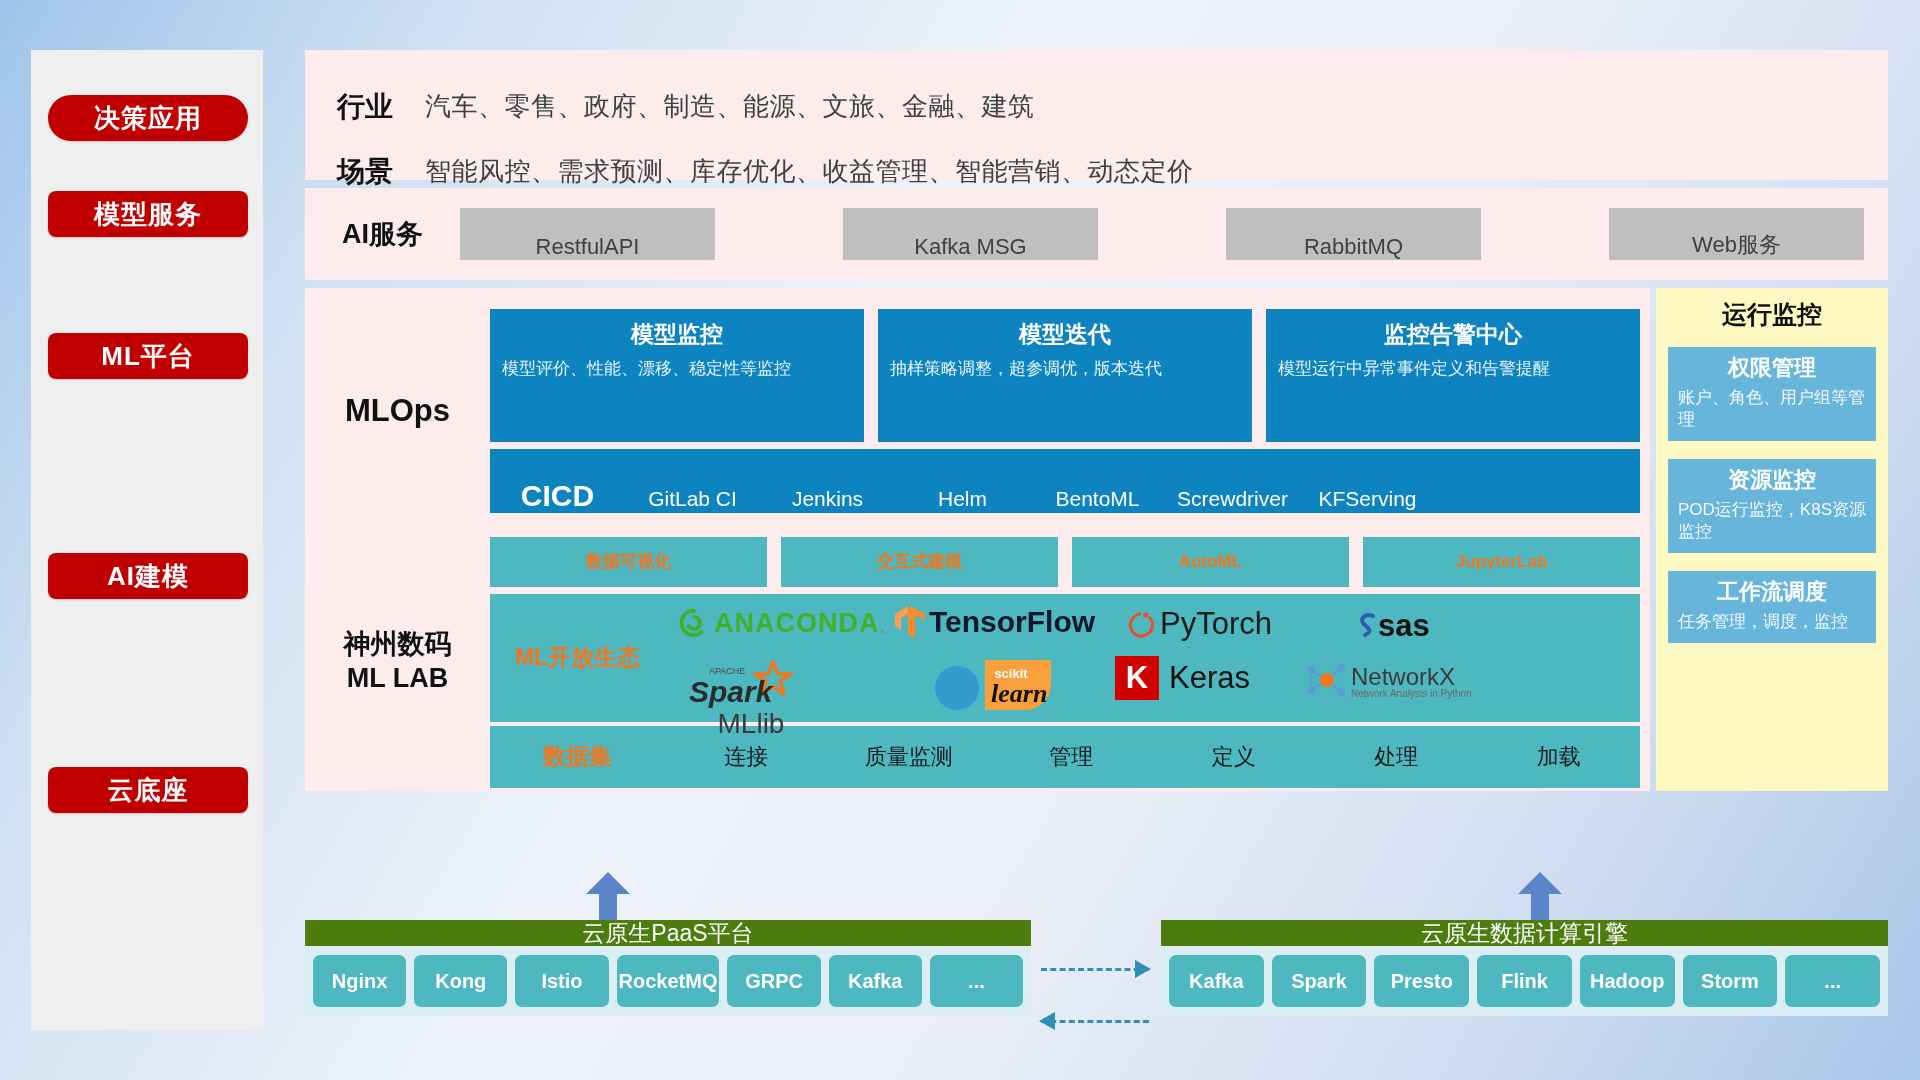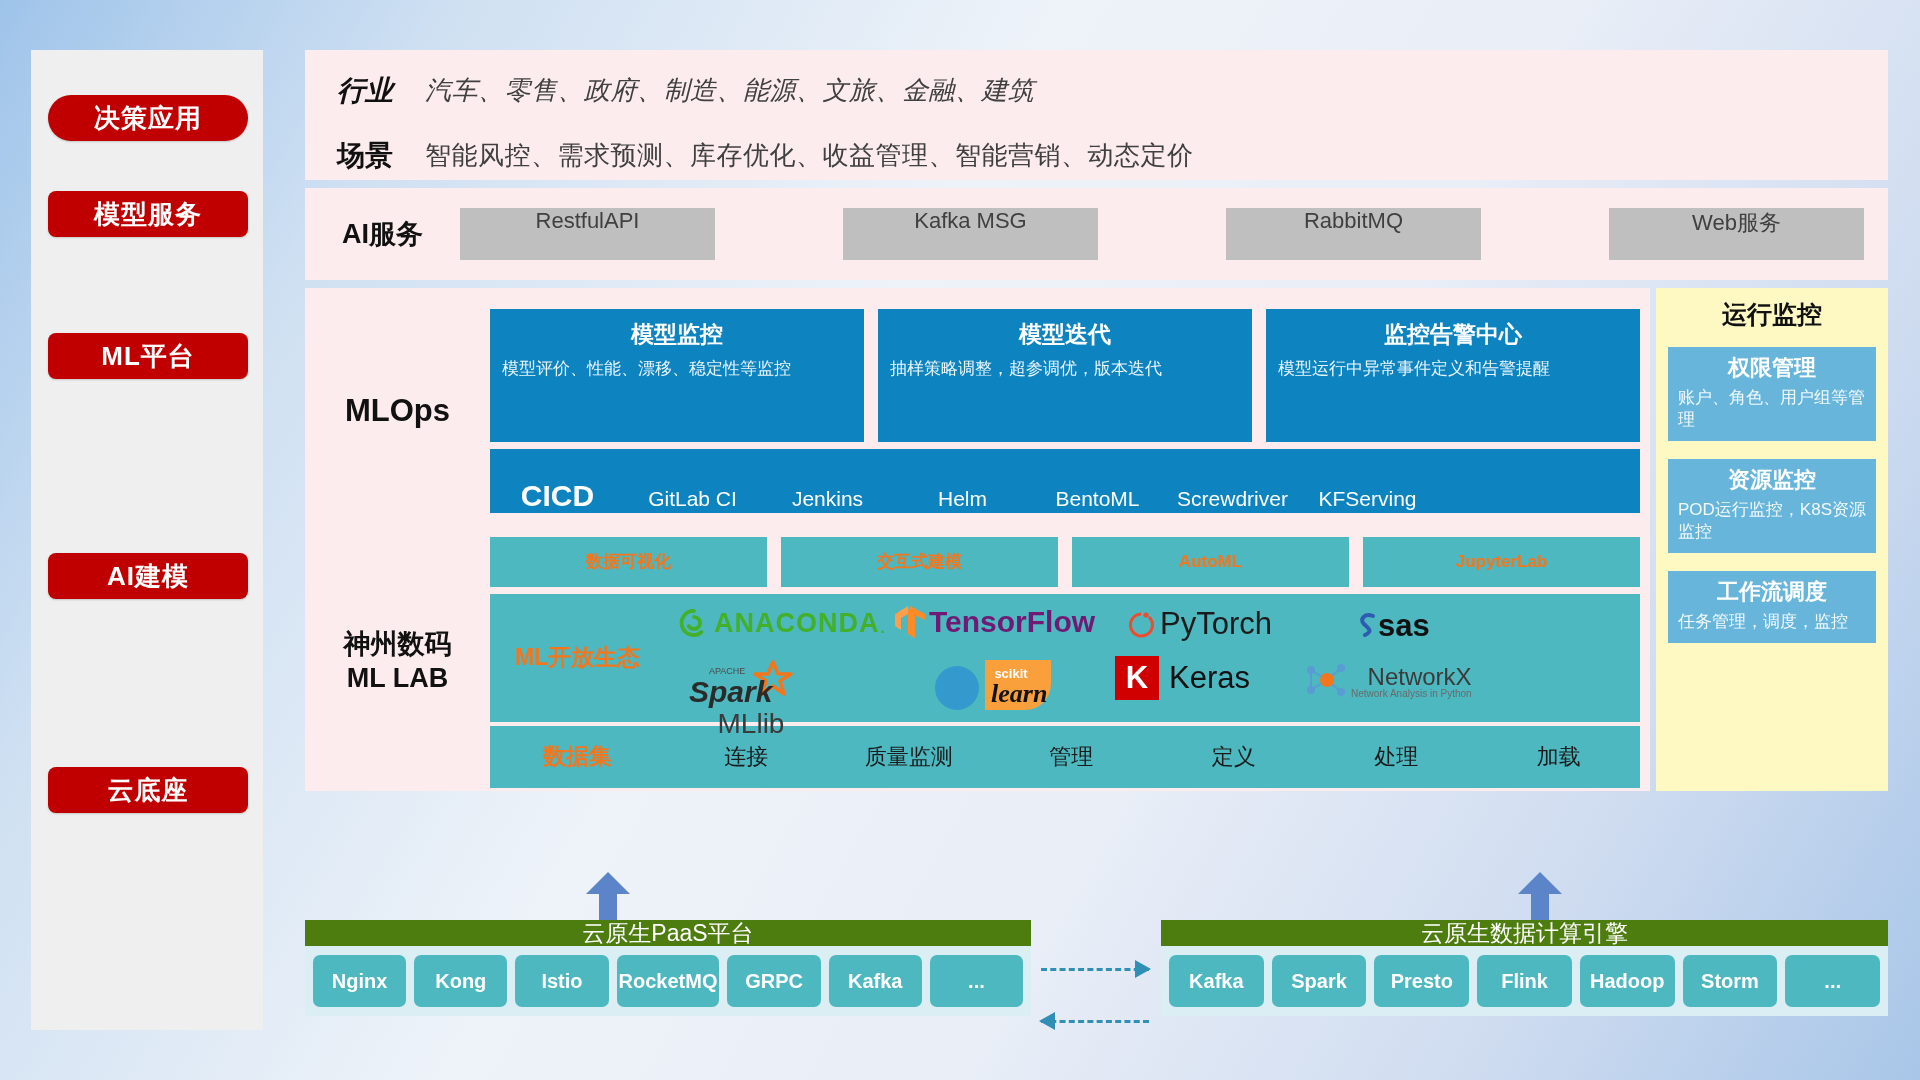--- a/index.html
+++ b/index.html
@@ -38,21 +38,21 @@
   .app-val{font-size:26px;color:#404040;letter-spacing:.5px;}
 
   
   #band-service{height:92px;display:flex;align-items:center;margin-bottom:8px;}
   .svc-key{
     flex:0 0 155px;text-align:center;font-weight:bold;font-size:27px;color:#111;
   }
   .svc-grid{flex:1;display:flex;gap:0;justify-content:space-between;padding-right:24px;}
   .svc-chip{
     width:255px;height:52px;background:#bfbfbf;
-    display:flex;align-items:flex-start;justify-content:center;
+    display:flex;align-items:flex-end;justify-content:center;
     font-size:22px;color:#404040;
   }
 
   
   #band-mlops-wrap{display:flex;gap:6px;margin-bottom:6px;}
   #band-mlops{
     width:1345px;height:245px;background:#fceced;
     display:flex;align-items:center;
   }
   .mlops-key{
@@ -163,21 +163,21 @@
     border-top:9px solid transparent;border-bottom:9px solid transparent;
     border-left:16px solid #2f8fb5;
   }
   .dash-head-l{
     position:absolute;left:-2px;top:-8px;width:0;height:0;
     border-top:9px solid transparent;border-bottom:9px solid transparent;
     border-right:16px solid #2f8fb5;
   }
 
   
-  .logo{position:absolute;display:flex;align-items:center;text-align:right;}
+  .logo{position:absolute;display:flex;align-items:center;}
   .logo-txt{font-weight:bold;white-space:nowrap;}
 </style>
 </head>
 <body>
 
 <div id="left-rail">
   <div class="rail-pill" id="pill0" style="top: 45px; border-radius: 23px;">
     <span>决策应用</span>
   </div>
   <div class="rail-pill" id="pill1" style="top: 141px;">
@@ -190,21 +190,21 @@
     <span>AI建模</span>
   </div>
   <div class="rail-pill" id="pill4" style="top: 717px;">
     <span>云底座</span>
   </div>
 </div>
 
 <div id="main-col">
 
   <div class="band" id="band-apps">
-    <div class="app-row" style="padding-top:8px;font-style:italic;">
+    <div class="app-row" style="padding-top:24px;">
       <div class="app-key">行业</div>
       <div class="app-val">汽车、零售、政府、制造、能源、文旅、金融、建筑</div>
     </div>
     <div class="app-row">
       <div class="app-key">场景</div>
       <div class="app-val">智能风控、需求预测、库存优化、收益管理、智能营销、动态定价</div>
     </div>
   </div>
 
   <div class="band" id="band-service">
@@ -280,21 +280,21 @@
                 </svg>
                 <span class="logo-txt" style="font-size:27px;color:#43b02a;letter-spacing:1px;margin-left:5px;">ANACONDA</span>
                 <span style="font-size:22px;color:#43b02a;align-self:flex-end;">.</span>
               </div>
 
               <div class="logo" style="left:228px;top:10px;">
                 <svg width="34" height="36" viewBox="0 0 34 36">
                   <polygon points="17,2 32,10 32,16 22,11 22,34 15,30 15,7" fill="#ff8a26"></polygon>
                   <polygon points="15,2 2,10 2,22 8,26 8,14 15,10" fill="#ff9e4d"></polygon>
                 </svg>
-                <span class="logo-txt" style="font-size:30px;color:#701a75;margin-left:2px;">TensorFlow</span>
+                <span class="logo-txt" style="font-size:30px;color:#0f172a;margin-left:2px;">TensorFlow</span>
               </div>
 
               <div class="logo" style="left:462px;top:12px;">
                 <svg width="28" height="32" viewBox="0 0 28 32">
                   <path d="M14 6a11 11 0 1 0 8 3" fill="none" stroke="#ee4c2c" stroke-width="3"></path>
                   <circle cx="19" cy="7" r="2.6" fill="#ee4c2c"></circle>
                 </svg>
                 <span class="logo-txt" style="font-size:31px;color:#1b1b1b;font-weight:normal;margin-left:5px;">PyTorch</span>
               </div>
 

